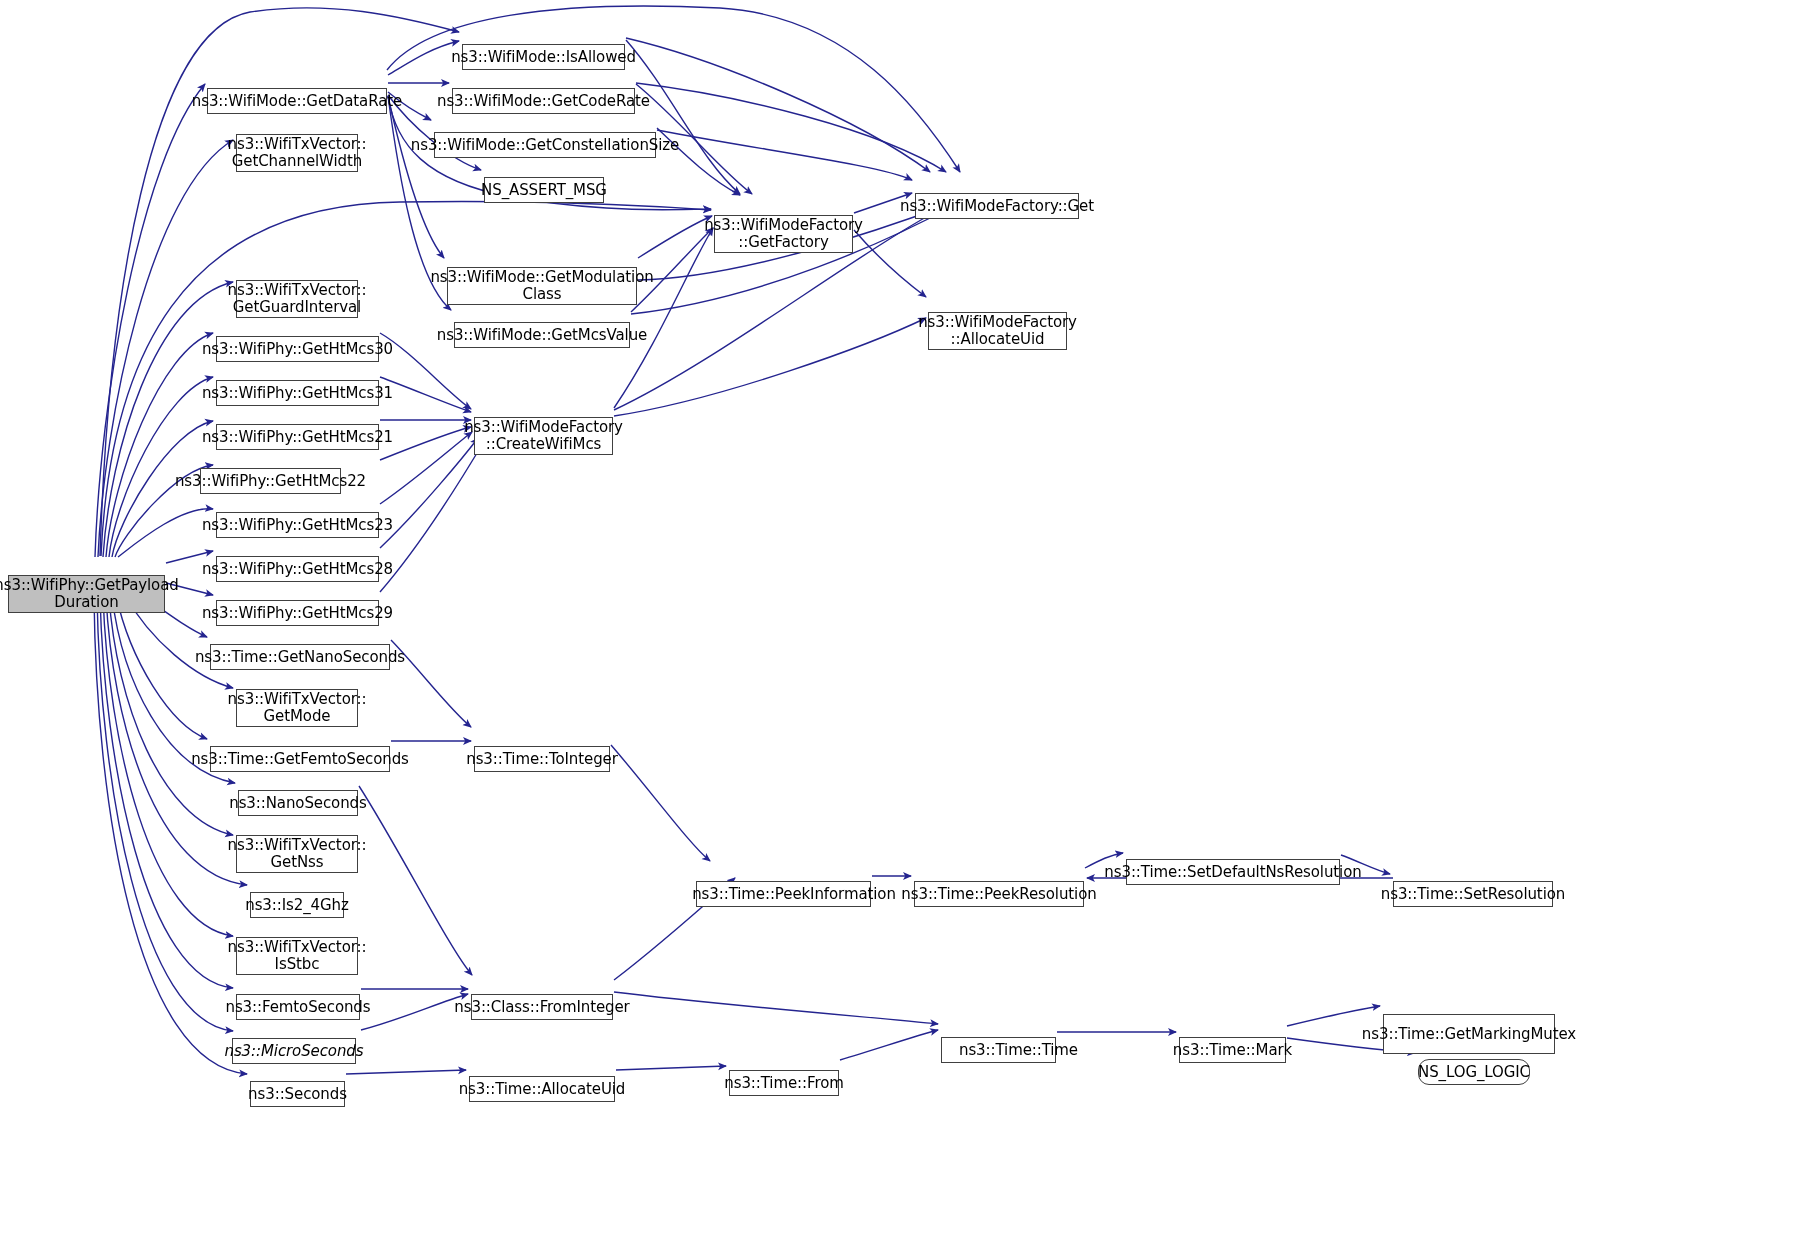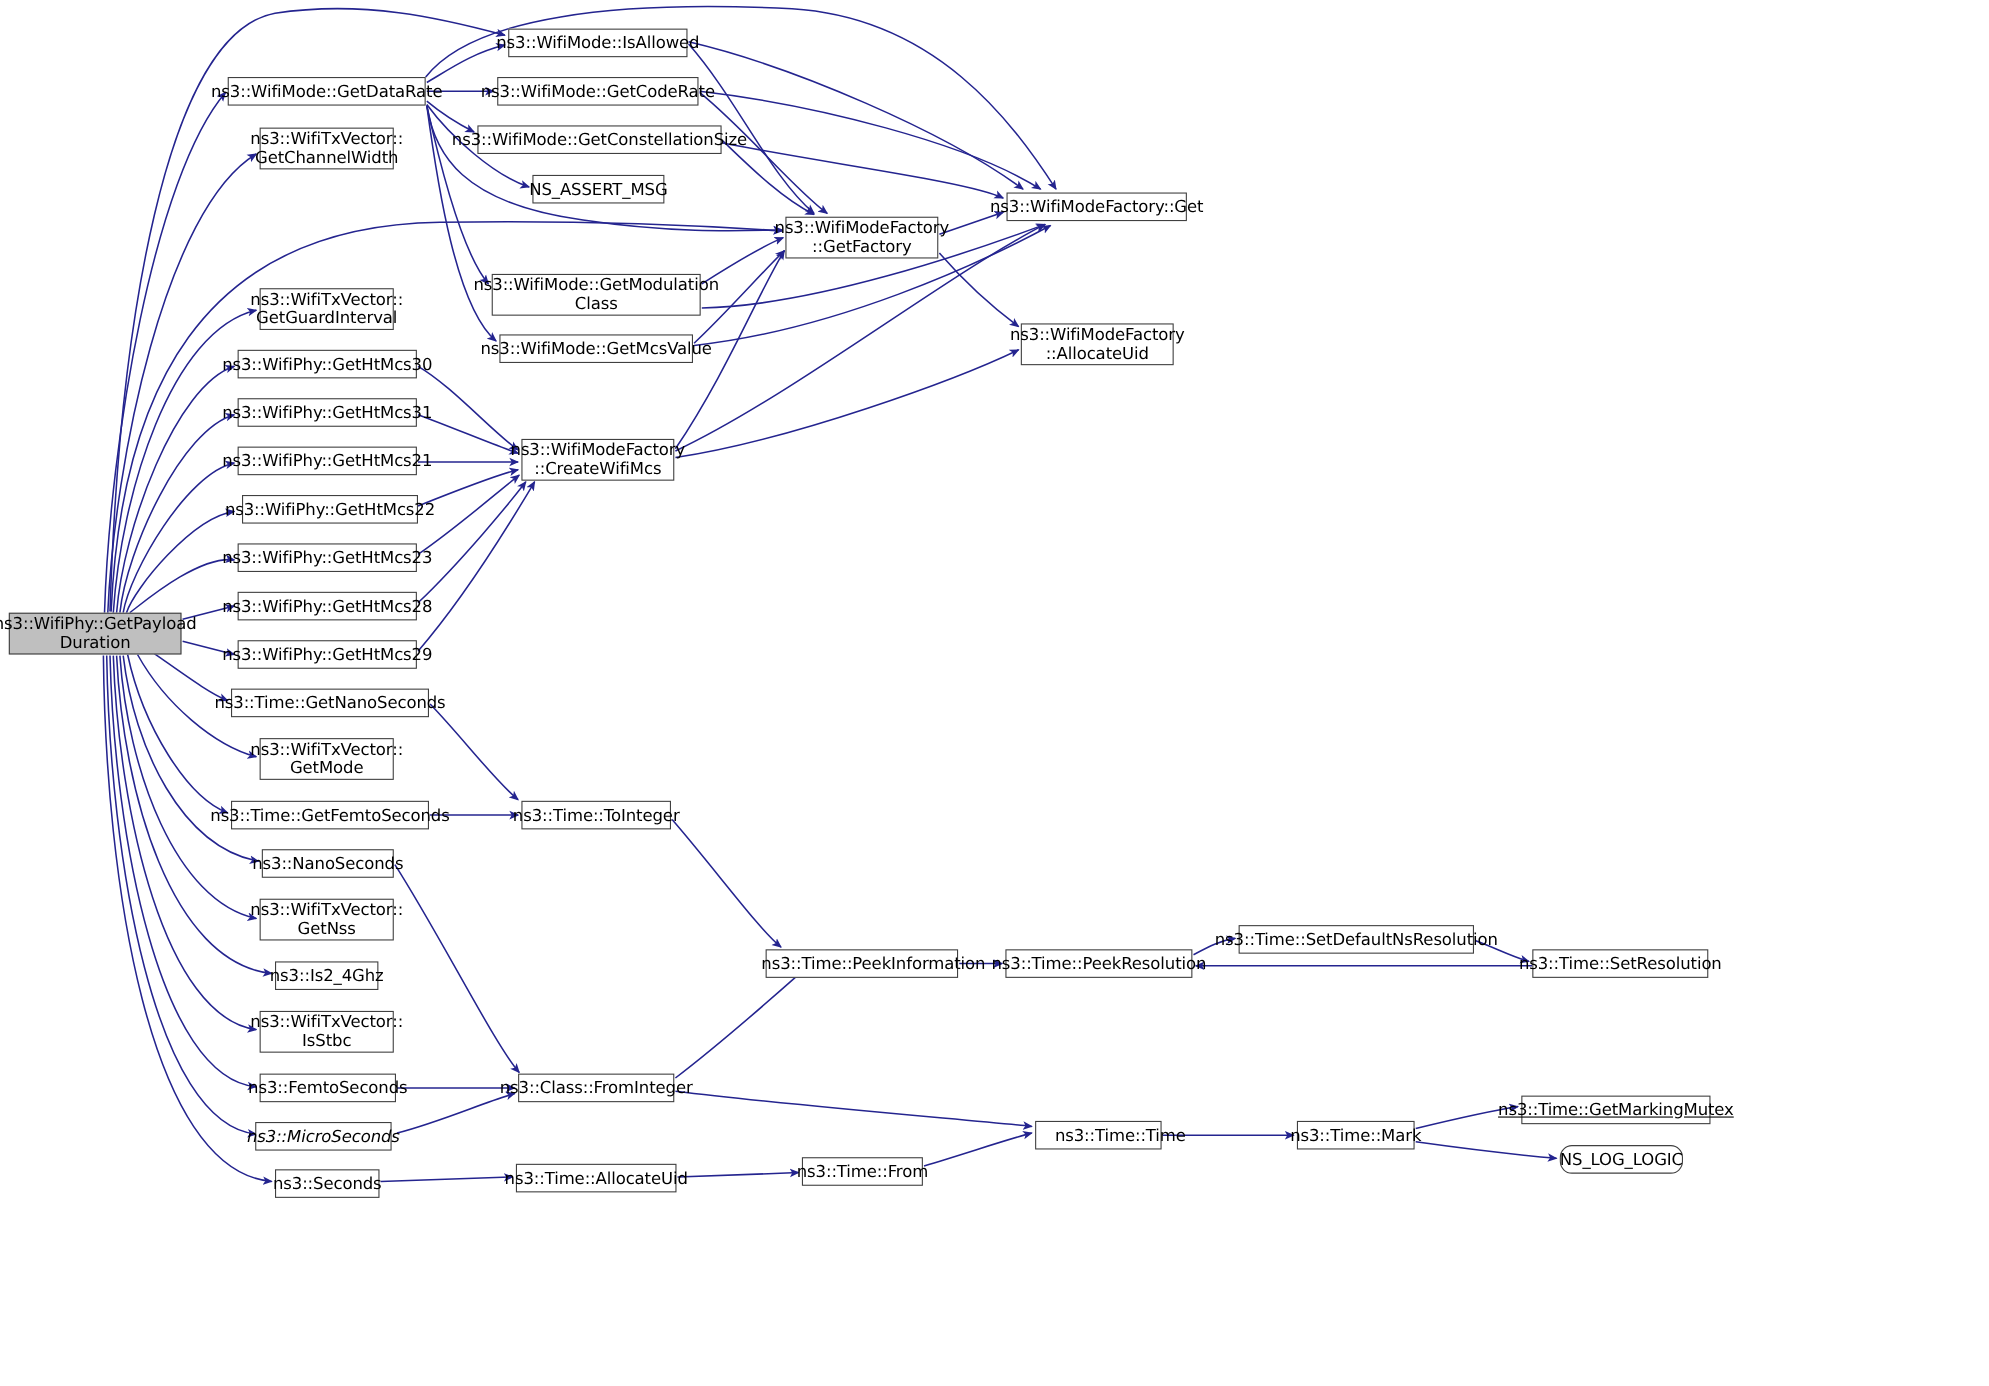--- a/index.html
+++ b/index.html
@@ -31,20 +31,21 @@
     color: #000000;
     font-size: 15px;
     line-height: 17px;
     display: flex;
     align-items: center;
     justify-content: center;
     text-align: center;
     white-space: pre-line;
     z-index: 2;
     letter-spacing: -0.1px;
+    margin-top: 18px;
   }
   .node.root {
     background: #bfbfbf;
     border: 1px solid #404040;
   }
 </style>
 </head>
 <body>
 
 <div id="canvas">
@@ -143,21 +144,21 @@
       <div class="node" style="left: 928px; top: 294px; width: 139px; height: 38px;">ns3::WifiModeFactory
 ::AllocateUid</div>
       <div class="node" style="left: 447px; top: 249px; width: 190px; height: 38px;">ns3::WifiMode::GetModulation
 Class</div>
       <div class="node" style="left: 454px; top: 304px; width: 176px; height: 26px;">ns3::WifiMode::GetMcsValue</div>
       <div class="node" style="left: 236px; top: 262px; width: 122px; height: 38px;">ns3::WifiTxVector::
 GetGuardInterval</div>
       <div class="node" style="left: 216px; top: 318px; width: 163px; height: 26px;">ns3::WifiPhy::GetHtMcs30</div>
       <div class="node" style="left: 216px; top: 362px; width: 163px; height: 26px;">ns3::WifiPhy::GetHtMcs31</div>
       <div class="node" style="left: 216px; top: 406px; width: 163px; height: 26px;">ns3::WifiPhy::GetHtMcs21</div>
-      <div class="node" style="left: 220px; top: 450px; width: 160px; height: 26px;">ns3::WifiPhy::GetHtMcs22</div>
+      <div class="node" style="left: 200px; top: 450px; width: 141px; height: 26px;">ns3::WifiPhy::GetHtMcs22</div>
       <div class="node" style="left: 216px; top: 494px; width: 163px; height: 26px;">ns3::WifiPhy::GetHtMcs23</div>
       <div class="node" style="left: 216px; top: 538px; width: 163px; height: 26px;">ns3::WifiPhy::GetHtMcs28</div>
       <div class="node" style="left: 216px; top: 582px; width: 163px; height: 26px;">ns3::WifiPhy::GetHtMcs29</div>
       <div class="node" style="left: 474px; top: 399px; width: 139px; height: 38px;">ns3::WifiModeFactory
 ::CreateWifiMcs</div>
       <div class="node" style="left: 210px; top: 626px; width: 180px; height: 26px;">ns3::Time::GetNanoSeconds</div>
       <div class="node" style="left: 236px; top: 671px; width: 122px; height: 38px;">ns3::WifiTxVector::
 GetMode</div>
       <div class="node" style="left: 210px; top: 728px; width: 180px; height: 26px;">ns3::Time::GetFemtoSeconds</div>
       <div class="node" style="left: 474px; top: 728px; width: 136px; height: 26px;">ns3::Time::ToInteger</div>
@@ -172,16 +173,16 @@
       <div class="node" style="left: 250px; top: 1063px; width: 95px; height: 26px;">ns3::Seconds</div>
       <div class="node" style="left: 471px; top: 976px; width: 142px; height: 26px;">ns3::Class::FromInteger</div>
       <div class="node" style="left: 469px; top: 1058px; width: 146px; height: 26px;">ns3::Time::AllocateUid</div>
       <div class="node" style="left: 729px; top: 1052px; width: 110px; height: 26px;">ns3::Time::From</div>
       <div class="node" style="left: 696px; top: 863px; width: 175px; height: 26px; padding-left: 21px;">ns3::Time::PeekInformation</div>
       <div class="node" style="left: 914px; top: 863px; width: 170px; height: 26px;">ns3::Time::PeekResolution</div>
       <div class="node" style="left: 1126px; top: 841px; width: 214px; height: 26px;">ns3::Time::SetDefaultNsResolution</div>
       <div class="node" style="left: 1393px; top: 863px; width: 160px; height: 26px;">ns3::Time::SetResolution</div>
       <div class="node" style="left: 941px; top: 1019px; width: 115px; height: 26px; padding-left: 40px;">ns3::Time::Time</div>
       <div class="node" style="left: 1179px; top: 1019px; width: 107px; height: 26px;">ns3::Time::Mark</div>
-      <div class="node" style="left: 1383px; top: 996px; width: 172px; height: 26px; text-decoration: underline;">ns3::Time::GetMarkingMutex</div>
+      <div class="node" style="left: 1383px; top: 996px; width: 172px; height: 40px;">ns3::Time::GetMarkingMutex</div>
       <div class="node" style="left: 1418px; top: 1041px; width: 112px; height: 26px; border-radius: 11px;">NS_LOG_LOGIC</div>
     </div>
 </div>
 
 </body></html>

